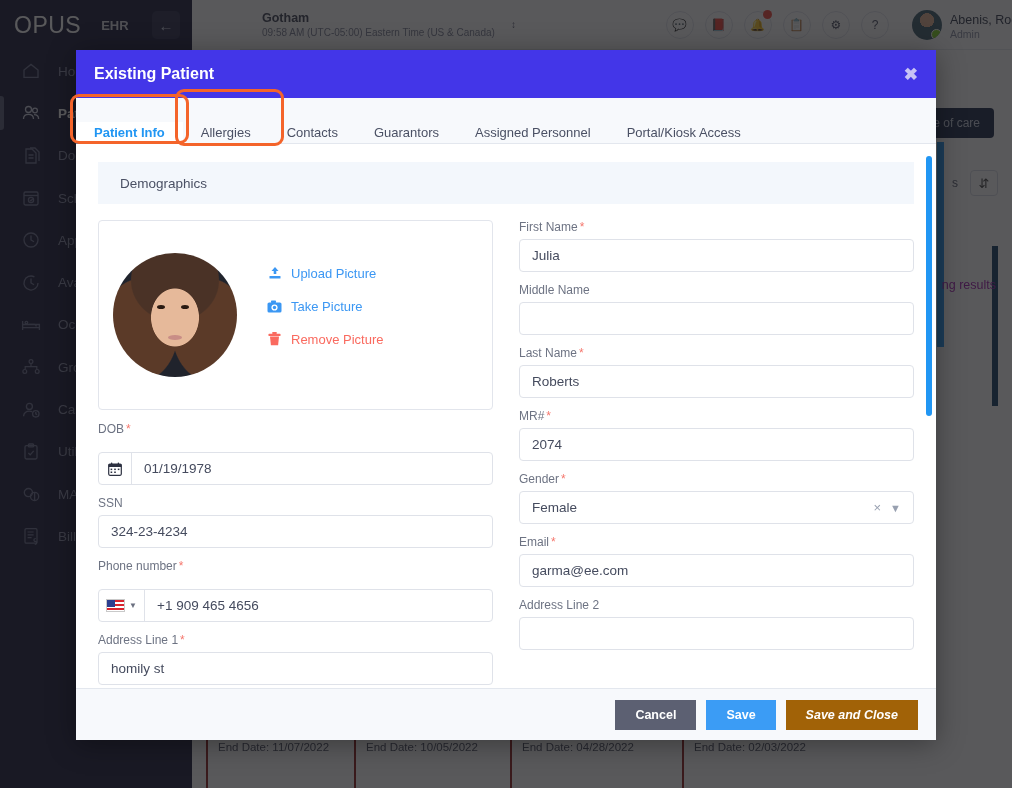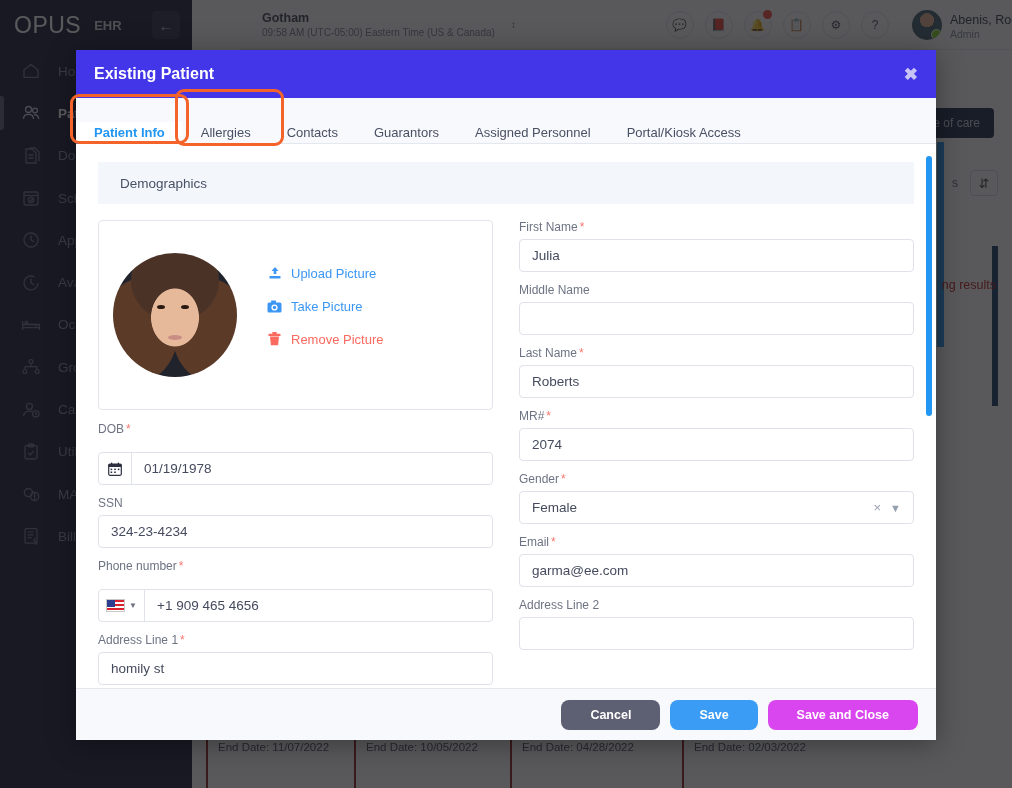--- a/index.html
+++ b/index.html
@@ -24,21 +24,21 @@
     width: 192px; height: 788px;
     background: #1b1c3a;
   }
   #sidebar-logo {
     height: 50px;
     display: flex; align-items: center;
     padding-left: 14px;
     color: #ffffff;
   }
   .logo-text { font-size: 23px; font-weight: normal; letter-spacing: .5px; color:#ffffff; }
-  .logo-sub { font-size: 13px; font-weight: 600; margin-left: 13px; color:#d9d9e2; }
+  .logo-sub { font-size: 13px; font-weight: 600; margin-left: 20px; color:#d9d9e2; }
   .sidebar-item {
     height: 42.3px;
     display: flex; align-items: center;
     padding-left: 18px;
     color: #8e90ad;
     font-size: 13.5px;
     white-space: nowrap;
   }
   .sidebar-item .si-ico {
     width: 26px; height: 22px; margin-right: 14px;
@@ -113,21 +113,21 @@
   }
   #bg-toolbar {
     position: absolute; right: 14px; top: 120px;
     display: flex; align-items: center; gap: 12px;
   }
   #bg-select { font-size: 12px; color: #5b6073; }
   #bg-sorticon {
     width: 28px; height: 26px; border: 1px solid #d7dbe5; border-radius: 4px;
     display: flex; align-items: center; justify-content: center; font-size: 13px; color:#444;
   }
-  #bg-results { position: absolute; right: 16px; top: 228px; font-size: 12.5px; color: #b91c1c; white-space: nowrap; }
+  #bg-results { position: absolute; right: 16px; top: 228px; font-size: 12.5px; color: #a21caf; white-space: nowrap; }
   #bg-blue-bar-1 { position: absolute; left: 745px; top: 92px; width: 7px; height: 205px; background: #2196f3; }
   #bg-blue-bar-2 { position: absolute; left: 800px; top: 196px; width: 6px; height: 160px; background: #123d66; }
 
   .bg-card {
     position: absolute; top: 681px;
     height: 95px; background: #ffffff;
     border-left: 2px solid #8f1d1d;
   }
   .bg-card-date { font-size: 11.5px; color: #4b4f63; padding: 10px 0 0 10px; white-space: nowrap; }
 
@@ -299,26 +299,26 @@
 
   #modal-footer {
     flex: 0 0 52px; height: 52px;
     background: #f7f9fc;
     border-top: 1px solid #e3e7ee;
     display: flex; align-items: center; justify-content: flex-end;
     gap: 10px; padding-right: 18px;
   }
   .btn {
     font-size: 12.5px; font-weight: bold; color: #fff;
-    border-radius: 8px; padding: 8px 29px;
+    border-radius: 0; padding: 8px 20px;
     cursor: pointer; white-space: nowrap;
   }
   .btn-cancel { background: #5c6072; }
   .btn-save { background: #3b9cf5; }
-  .btn-save-close { background: #d946ef; }
+  .btn-save-close { background: #a16207; font-style: italic; }
 </style>
 </head>
 <body>
 
 <div id="app-root">
 
   <div id="sidebar">
     <div id="sidebar-logo">
       <span class="logo-text">OPUS</span>
       <span class="logo-sub">EHR</span>

